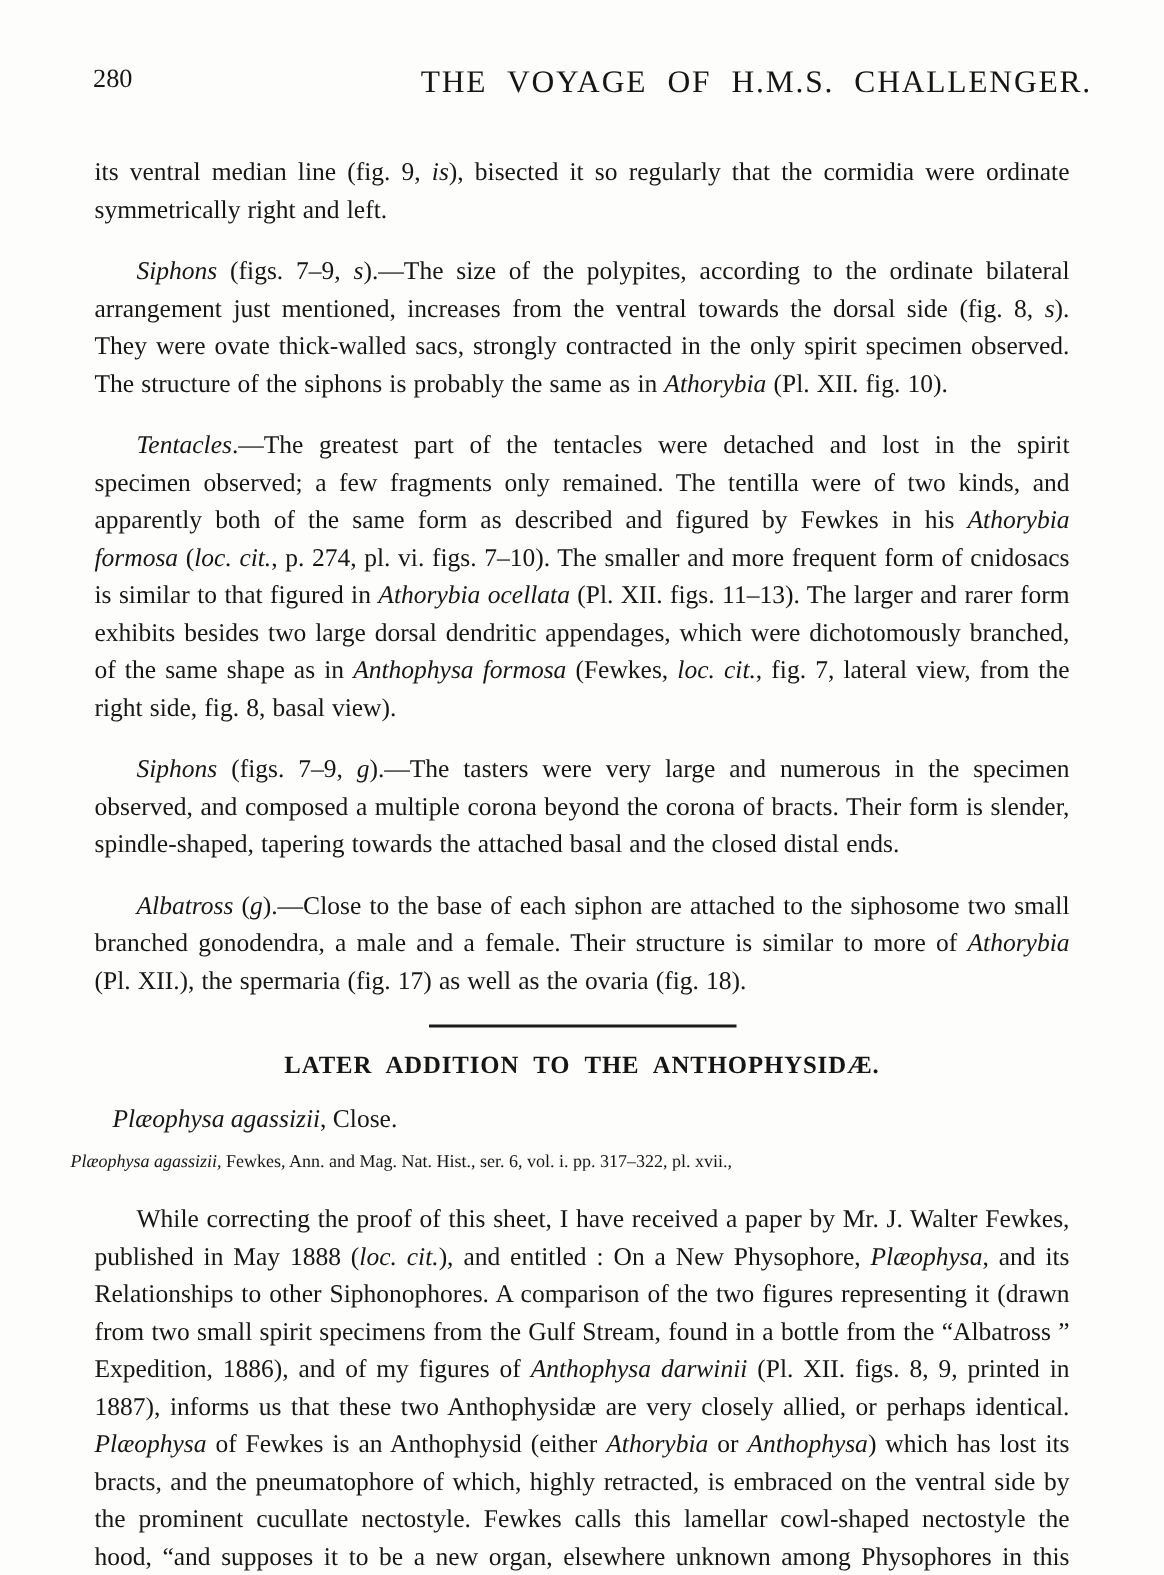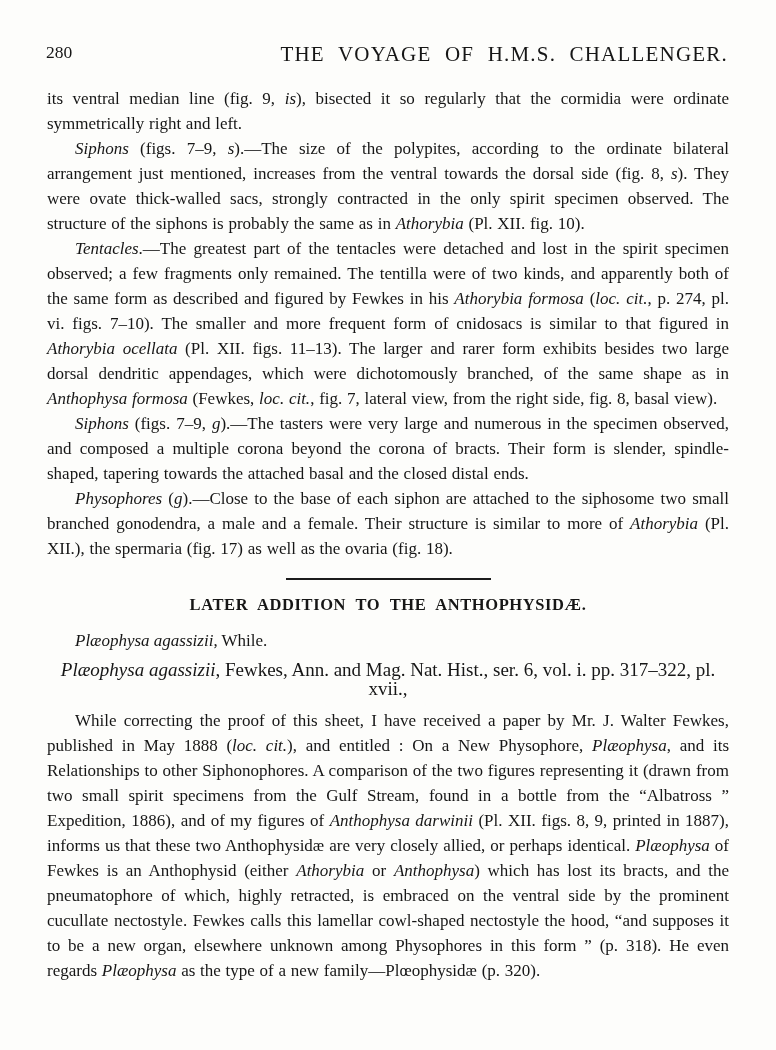--- a/index.html
+++ b/index.html
@@ -9,62 +9,62 @@
     font-family: "Liberation Serif", serif;
     color: #161616;
   }
   .page {
     position: relative;
     width: 776px; height: 1050px;
     background: #fdfdfb;
     overflow: hidden;
   }
   .header { position: absolute; top: 42px; left: 46px; right: 48px; height: 22px; }
-  .pagenum { position: absolute; left: 0; top: 0; font-size: 17.5px; }
+  .pagenum { position: absolute; left: 16px; top: 0; font-size: 17.5px; }
   .running-title {
     text-align: right; font-size: 21px;
     letter-spacing: 1.2px; word-spacing: 7px;
   }
   .body-block { position: absolute; top: 86px; left: 47px; width: 682px; }
   p.para {
-    margin: 0; text-align: justify; text-indent: 28px;
+    margin: 16px; text-align: justify; text-indent: 28px;
     font-size: 17px; line-height: 25px; word-spacing: 0.5px;
   }
   p.para.noindent { text-indent: 0; }
   .rule { width: 205px; height: 2px; background: #1c1c1c; margin: 17px auto 15px auto; }
   .sec-heading {
     margin: 0 0 14px 0; font-weight: bold; font-size: 16.5px;
     text-align: center; letter-spacing: 0.6px; word-spacing: 5px;
   }
   .species { margin: 0 0 8px 0; font-size: 17px; line-height: 23px; text-indent: 28px; }
-  .citation { font-size: 19px; line-height: 19px; text-align: center; margin: 0 0 10px 0; }
+  .citation { font-size: 12px; line-height: 19px; margin: 0 0 10px 0; }
   .it { font-style: italic; }
 </style>
 </head>
 <body>
 
 <div class="page">
 
   <div class="header">
     <span class="pagenum">280</span>
     <div class="running-title">THE VOYAGE OF H.M.S. CHALLENGER.</div>
   </div>
 
   <div class="body-block">
     <p class="para noindent"><span>its ventral median line (fig. 9, </span><span class="it">is</span><span>), bisected it so regularly that the cormidia were ordinate symmetrically right and left.</span></p>
     <p class="para"><span class="it">Siphons</span><span> (figs. 7–9, </span><span class="it">s</span><span>).—The size of the polypites, according to the ordinate bilateral arrangement just mentioned, increases from the ventral towards the dorsal side (fig. 8, </span><span class="it">s</span><span>). They were ovate thick-walled sacs, strongly contracted in the only spirit specimen observed. The structure of the siphons is probably the same as in </span><span class="it">Athorybia</span><span> (Pl. XII. fig. 10).</span></p>
     <p class="para"><span class="it">Tentacles</span><span>.—The greatest part of the tentacles were detached and lost in the spirit specimen observed; a few fragments only remained. The tentilla were of two kinds, and apparently both of the same form as described and figured by Fewkes in his </span><span class="it">Athorybia formosa</span><span> (</span><span class="it">loc. cit.</span><span>, p. 274, pl. vi. figs. 7–10). The smaller and more frequent form of cnidosacs is similar to that figured in </span><span class="it">Athorybia ocellata</span><span> (Pl. XII. figs. 11–13). The larger and rarer form exhibits besides two large dorsal dendritic appendages, which were dichotomously branched, of the same shape as in </span><span class="it">Anthophysa formosa</span><span> (Fewkes, </span><span class="it">loc. cit.</span><span>, fig. 7, lateral view, from the right side, fig. 8, basal view).</span></p>
     <p class="para"><span class="it">Siphons</span><span> (figs. 7–9, </span><span class="it">g</span><span>).—The tasters were very large and numerous in the specimen observed, and composed a multiple corona beyond the corona of bracts. Their form is slender, spindle-shaped, tapering towards the attached basal and the closed distal ends.</span></p>
-    <p class="para"><span class="it">Physophores</span><span> (</span><span class="it">g</span><span>).—Close to the base of each siphon are attached to the siphosome two small branched gonodendra, a male and a female. Their structure is similar to more of </span><span class="it">Athorybia</span><span> (Pl. XII.), the spermaria (fig. 17) as well as the ovaria (fig. 18).</span></p>
+    <p class="para"><span class="it">Albatross</span><span> (</span><span class="it">g</span><span>).—Close to the base of each siphon are attached to the siphosome two small branched gonodendra, a male and a female. Their structure is similar to more of </span><span class="it">Athorybia</span><span> (Pl. XII.), the spermaria (fig. 17) as well as the ovaria (fig. 18).</span></p>
 
     <div class="rule"></div>
 
     <h2 class="sec-heading">LATER ADDITION TO THE ANTHOPHYSIDÆ.</h2>
 
-    <p class="species"><span class="it">Plæophysa agassizii</span><span>, While.</span></p>
+    <p class="species"><span class="it">Plæophysa agassizii</span><span>, Close.</span></p>
 
     <div class="citation">
       <div><span class="it">Plæophysa agassizii</span><span>, Fewkes, Ann. and Mag. Nat. Hist., ser. 6, vol. i. pp. 317–322, pl. xvii.,</span></div>
     </div>
 
     <p class="para"><span>While correcting the proof of this sheet, I have received a paper by Mr. J. Walter Fewkes, published in May 1888 (</span><span class="it">loc. cit.</span><span>), and entitled : On a New Physophore, </span><span class="it">Plæophysa</span><span>, and its Relationships to other Siphonophores. A comparison of the two figures representing it (drawn from two small spirit specimens from the Gulf Stream, found in a bottle from the “Albatross ” Expedition, 1886), and of my figures of </span><span class="it">Anthophysa darwinii</span><span> (Pl. XII. figs. 8, 9, printed in 1887), informs us that these two Anthophysidæ are very closely allied, or perhaps identical. </span><span class="it">Plæophysa</span><span> of Fewkes is an Anthophysid (either </span><span class="it">Athorybia</span><span> or </span><span class="it">Anthophysa</span><span>) which has lost its bracts, and the pneumatophore of which, highly retracted, is embraced on the ventral side by the prominent cucullate nectostyle. Fewkes calls this lamellar cowl-shaped nectostyle the hood, “and supposes it to be a new organ, elsewhere unknown among Physophores in this form ” (p. 318). He even regards </span><span class="it">Plæophysa</span><span> as the type of a new family—Plœophysidæ (p. 320).</span></p>
   </div>
 
 </div>
 

